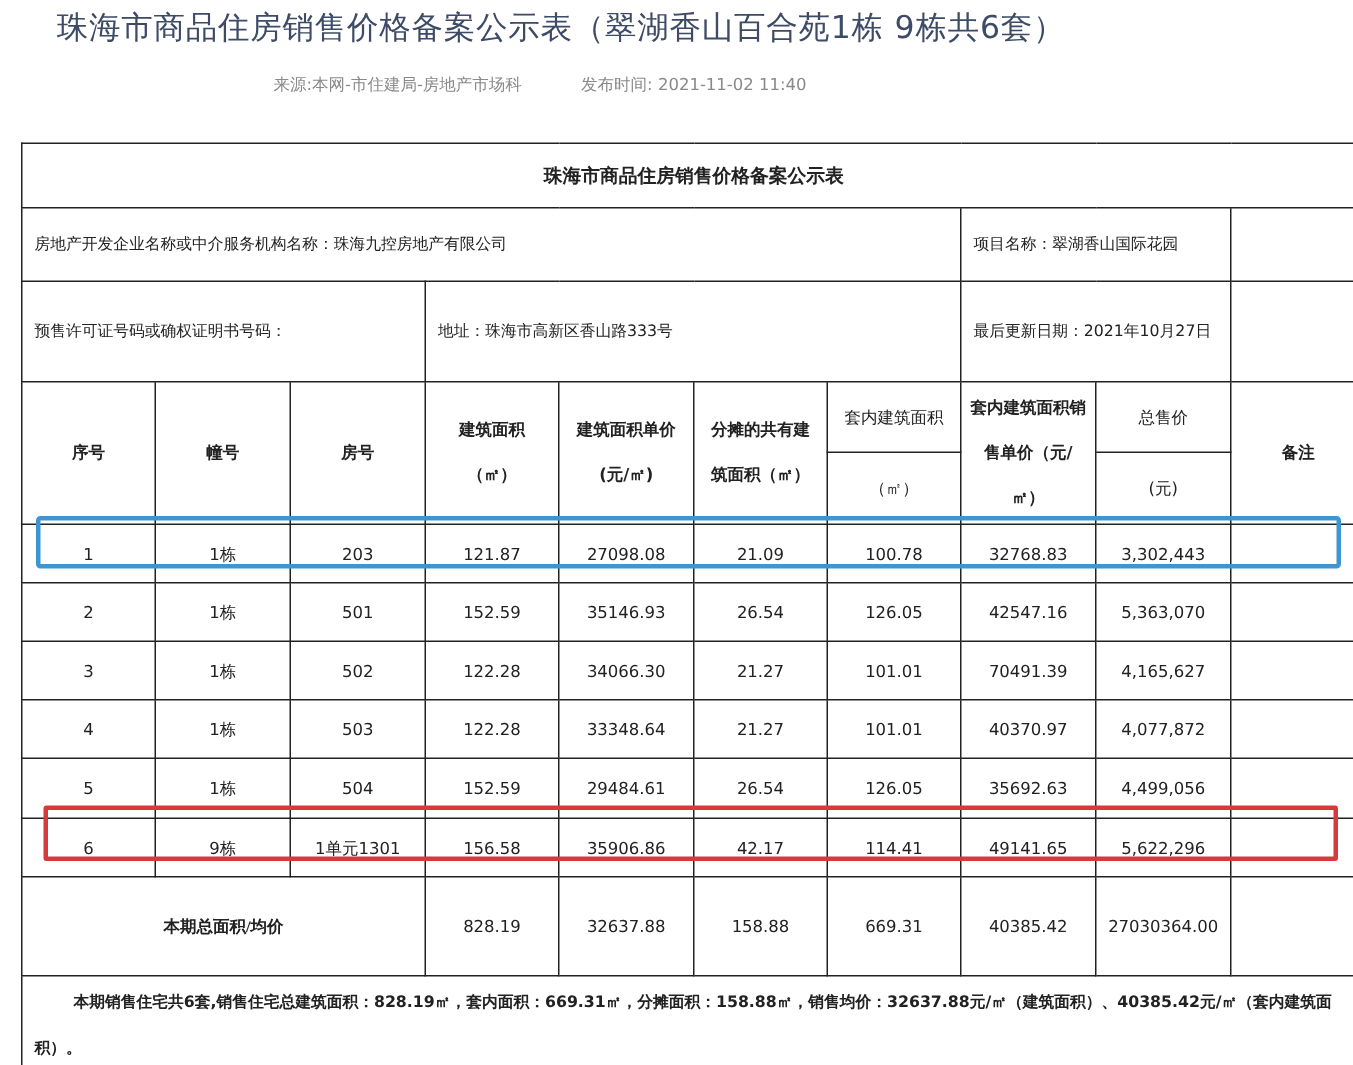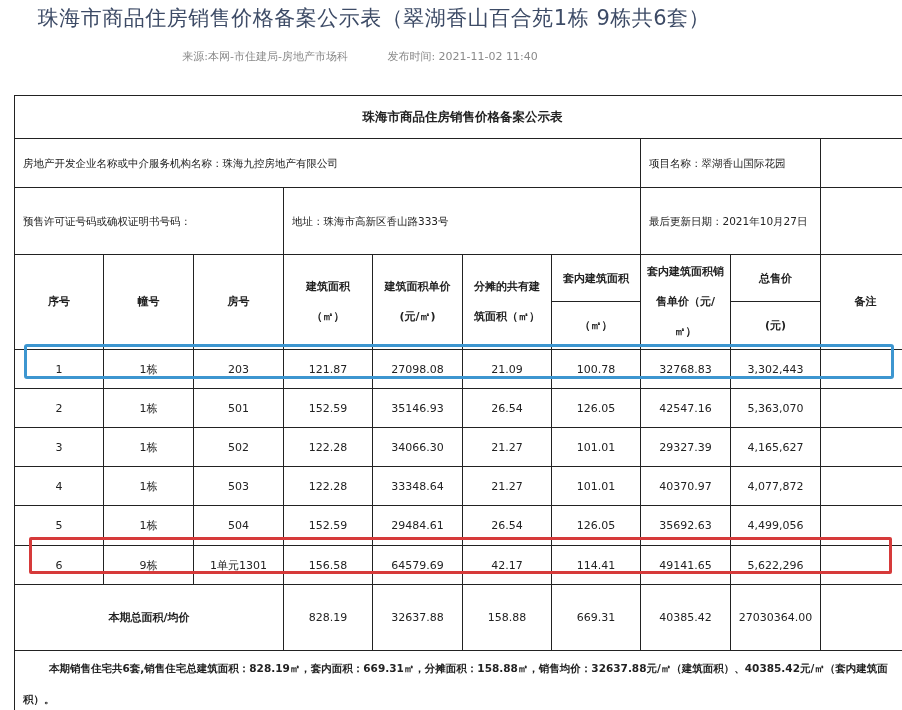--- a/index.html
+++ b/index.html
@@ -9,21 +9,21 @@
                 font-size: 21px; color: #3d4b66; letter-spacing: 0.5px; white-space: nowrap; }
   .meta { position: absolute; top: 49px; left: 0; width: 720px; text-align: center;
           font-size: 11px; color: #8a8a8a; white-space: nowrap; }
   .meta span { margin: 0 18px; }
   table.notice { position: absolute; left: 14px; top: 95px; width: 896px;
                  border-collapse: collapse; table-layout: fixed; font-size: 11px; }
   table.notice td { border: 1px solid #222; padding: 0; text-align: center; vertical-align: middle; }
   .caption-cell { height: 42px; font-weight: bold; font-size: 12.5px; }
   .info-cell { text-align: left !important; padding-left: 8px !important; font-size: 10.5px; line-height: 28px; }
   .hdr { font-weight: bold; font-size: 11px; line-height: 30px; }
-  .hdr-sub { font-weight: bold; font-size: 11px; }
+  .hdr-sub { font-weight: normal; font-size: 11px; }
   tr.data td { height: 38px; font-size: 11px; }
   tr.totals td { height: 65px; font-size: 11px; }
   .summary-cell { text-align: left !important; padding: 0 8px !important; font-size: 10.5px;
                   line-height: 31px; font-weight: bold; }
   .summary-cell .indent { display: inline-block; width: 26px; }
   .hl-blue { position: absolute; left: 24px; top: 344px; width: 864px; height: 29px;
              border: 3px solid #3d96d0; border-radius: 3px; pointer-events: none; }
   .hl-red { position: absolute; left: 29px; top: 537px; width: 857px; height: 31px;
             border: 3px solid #d63a3a; border-radius: 2px; pointer-events: none; }
 </style>
@@ -112,21 +112,21 @@
     <td></td>
   </tr>
   <tr class="data">
     <td>3</td>
     <td>1栋</td>
     <td>502</td>
     <td>122.28</td>
     <td>34066.30</td>
     <td>21.27</td>
     <td>101.01</td>
-    <td>29327.39</td>
+    <td>70491.39</td>
     <td>4,165,627</td>
     <td></td>
   </tr>
   <tr class="data">
     <td>4</td>
     <td>1栋</td>
     <td>503</td>
     <td>122.28</td>
     <td>33348.64</td>
     <td>21.27</td>
@@ -145,30 +145,30 @@
     <td>126.05</td>
     <td>35692.63</td>
     <td>4,499,056</td>
     <td></td>
   </tr>
   <tr class="data">
     <td>6</td>
     <td>9栋</td>
     <td>1单元1301</td>
     <td>156.58</td>
-    <td>64579.69</td>
+    <td>35906.86</td>
     <td>42.17</td>
     <td>114.41</td>
     <td>49141.65</td>
     <td>5,622,296</td>
     <td></td>
   </tr>
 
   <tr class="totals">
-    <td colspan="3" style="font-weight:bold;">本期总面积/均价</td>
+    <td colspan="3" style="font-weight:bold;font-family:Liberation Serif, serif;">本期总面积/均价</td>
     <td>828.19</td>
     <td>32637.88</td>
     <td>158.88</td>
     <td>669.31</td>
     <td>40385.42</td>
     <td style="word-break:break-all; line-height:30px; padding:0 6px;">27030364.00</td>
     <td></td>
   </tr>
   <tr style="height:67px">
     <td colspan="10" class="summary-cell"><span class="indent"></span><span>本期销售住宅共6套,销售住宅总建筑面积：828.19㎡，套内面积：669.31㎡，分摊面积：158.88㎡，销售均价：32637.88元/㎡（建筑面积）、40385.42元/㎡（套内建筑面积）。</span></td>

